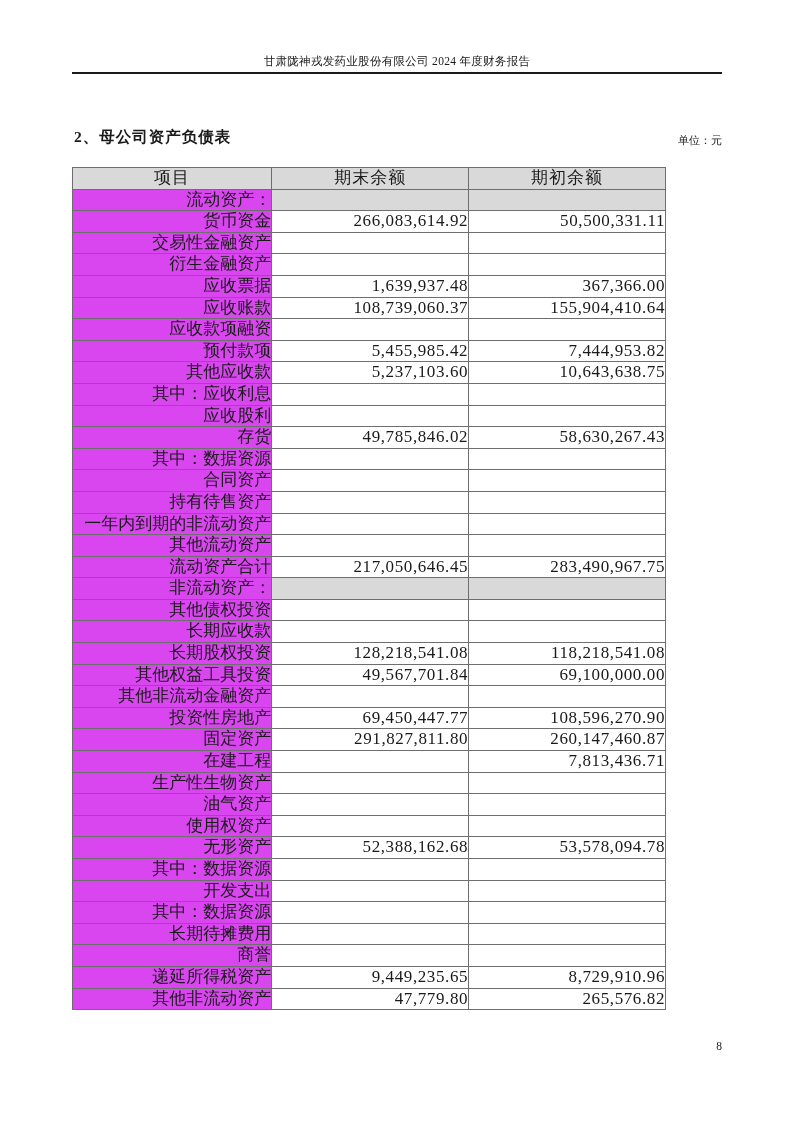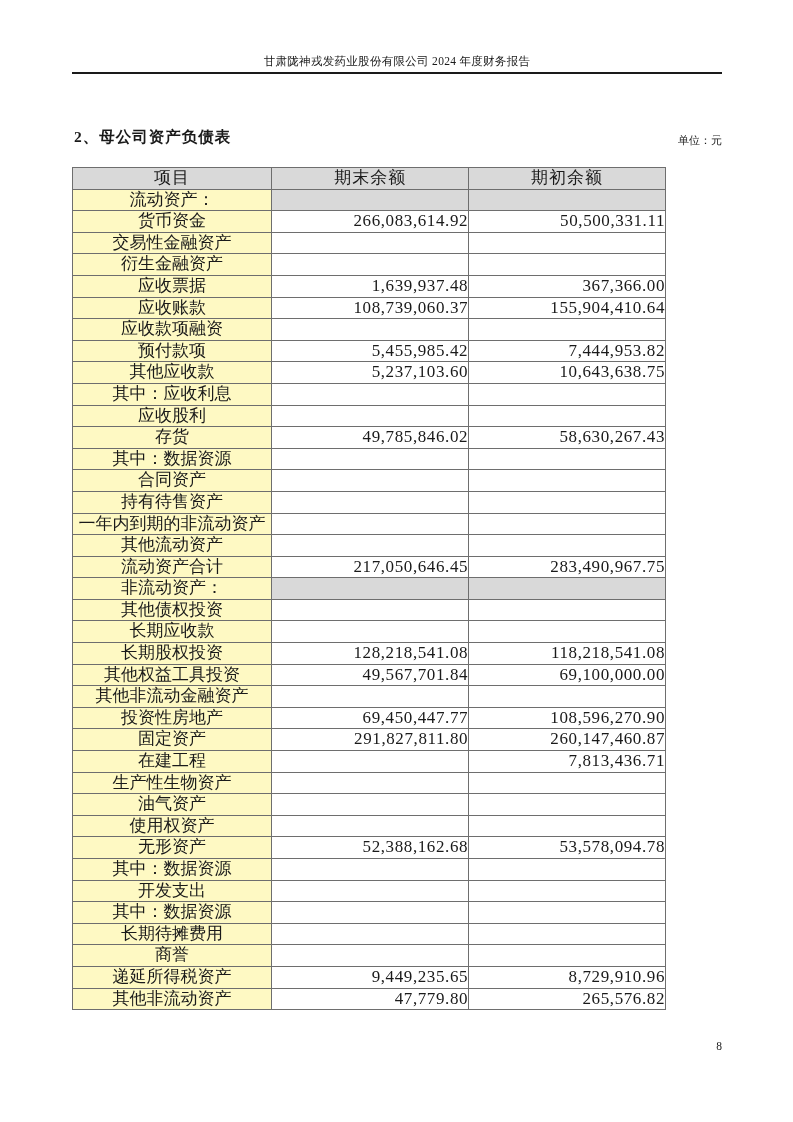--- a/index.html
+++ b/index.html
@@ -55,21 +55,21 @@
     line-height:20.6px;
     font-weight:normal;
     overflow:hidden;
     white-space:nowrap;
   }
   table.balance th{
     background:#d9d9d9;
     text-align:center;
     letter-spacing:1px;
   }
-  td.label{background:#fef9c3;text-align:center;}
+  td.label{background:#d946ef;text-align:right;}
   td.val{background:#ffffff;text-align:right;padding-right:7px;letter-spacing:0.6px;}
   tr.section td.val{background:#d9d9d9;}
   .ind0{padding-left:10px;}
   .ind1{padding-left:22px;}
   .ind2{padding-left:34px;}
   .ind3{padding-left:68px;}
   .page-number{
     position:absolute;
     left:72px;top:1040px;width:650px;
     text-align:right;

